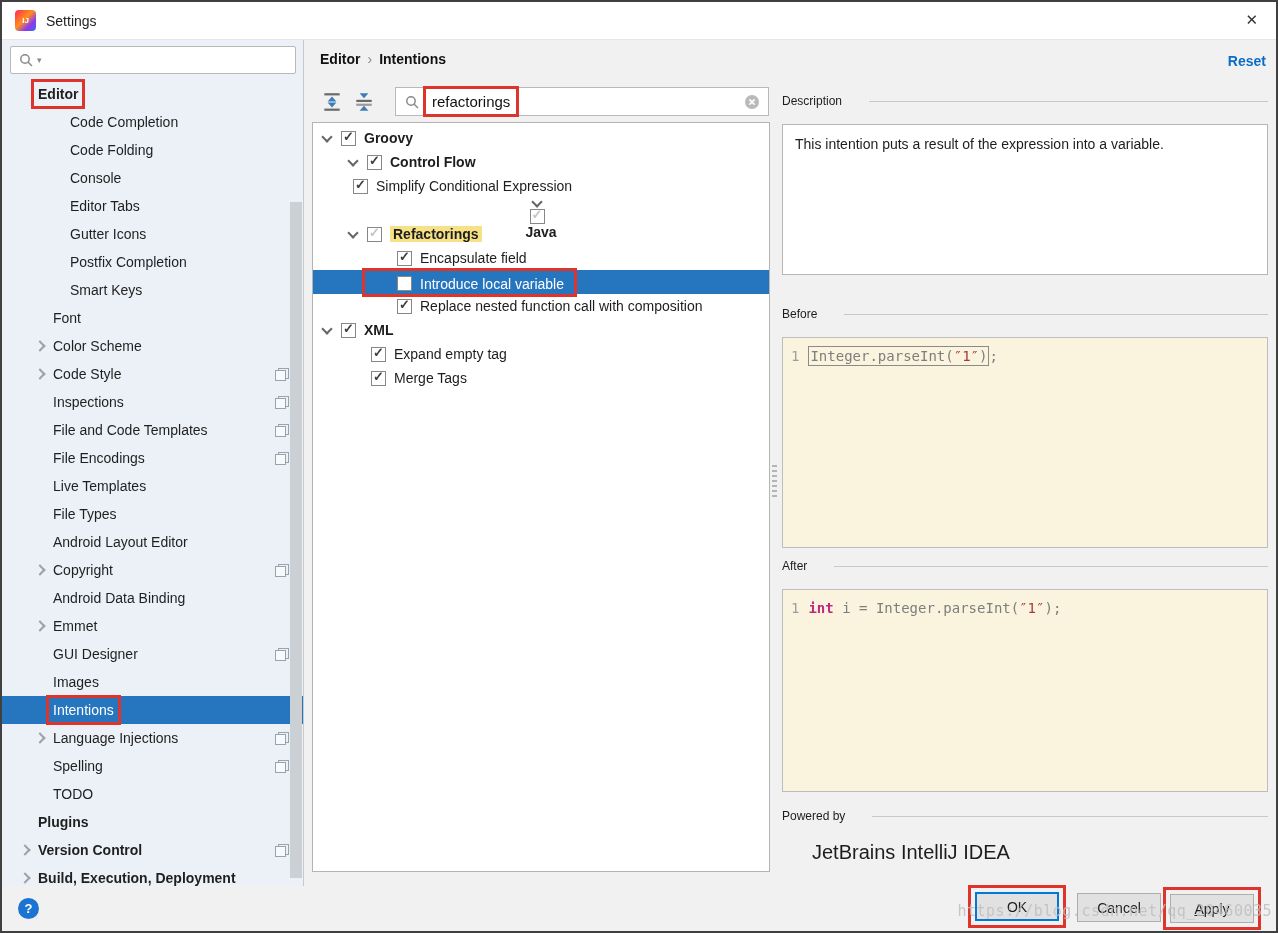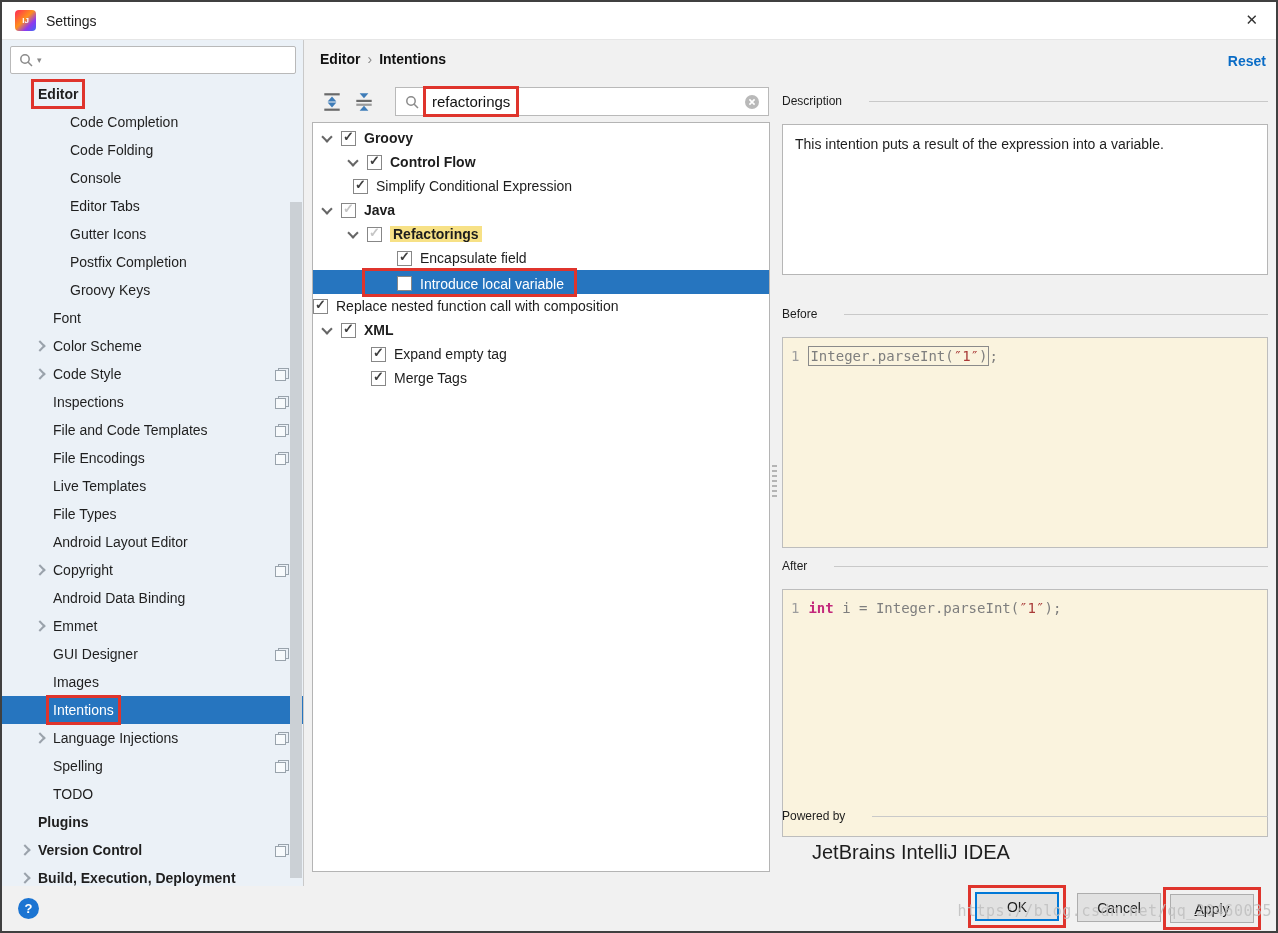--- a/index.html
+++ b/index.html
@@ -56,21 +56,21 @@
 
   .sec{position:absolute;display:flex;align-items:center;width:486px;font-size:12px;color:#1d1d1d;gap:17px;}
   .sec .rule{flex:1;height:1px;background:#C9C9C9;margin-left:10px;}
   .descbox{position:absolute;left:477px;top:84px;width:486px;height:151px;background:#fff;border:1px solid #B6B6B6;padding:11px 12px;font-size:14px;color:#1d1d1d;}
   .codebox{position:absolute;left:477px;width:486px;background:#FAF3DE;border:1px solid #BDBDBD;font-family:"DejaVu Sans Mono",monospace;font-size:14px;color:#7E7E7E;padding:10px 0 0 8px;white-space:nowrap;}
   .codebox .ln{color:#9E9E9E;margin-right:9px;}
   .boxed{border:1px solid #8A8A8A;padding:1px 1px;}
   .str{color:#A93A38;}
   .kw{color:#C3287B;font-weight:bold;}
   #beforebox{top:297px;height:211px;}
-  #afterbox{top:549px;height:248px;}
+  #afterbox{top:549px;height:203px;}
   .powered-value{position:absolute;left:507px;top:801px;font-size:20px;color:#1d1d1d;}
 
   .btn{min-width:84px;height:29px;background:#E1E1E1;border:1px solid #ADADAD;font-family:inherit;font-size:14px;color:#1d1d1d;cursor:pointer;}
   .btn.ok{border:2px solid #0078D7;}
   .btn-annot{position:absolute;border:3px solid #DF342C;padding:4px;line-height:0;}
   #okwrap{left:663px;top:845px;}
   #applywrap{left:858px;top:847px;}
   #cancelbtn{position:absolute;left:772px;top:853px;}
   .u{text-decoration:underline;}
 
@@ -113,21 +113,21 @@
         <div class="srow" style="padding-left: 68px;">
           <span class="slabel">Editor Tabs</span>
         </div>
         <div class="srow" style="padding-left: 68px;">
           <span class="slabel">Gutter Icons</span>
         </div>
         <div class="srow" style="padding-left: 68px;">
           <span class="slabel">Postfix Completion</span>
         </div>
         <div class="srow" style="padding-left: 68px;">
-          <span class="slabel">Groovy Keys</span>
+          <span class="slabel">Smart Keys</span>
         </div>
         <div class="srow" style="padding-left: 33px;">
           <span class="chevsp"></span>
           <span class="slabel">Font</span>
         </div>
         <div class="srow" style="padding-left: 33px;">
           <span class="chev chev-right"></span>
           <span class="slabel">Color Scheme</span>
         </div>
         <div class="srow" style="padding-left: 33px;">
@@ -258,41 +258,41 @@
         </div>
         <div class="trow" style="padding-left: 34px;">
           <span class="chev chev-down"></span>
           <span class="cb on"></span>
           <span class="tl b">Control Flow</span>
         </div>
         <div class="trow" style="padding-left: 40px;">
           <span class="cb on"></span>
           <span class="tl">Simplify Conditional Expression</span>
         </div>
-        <div class="trow" style="padding-left: 8px;">
+        <div class="trow" style=" flex-direction: column;">
           <span class="chev chev-down"></span>
           <span class="cb gray"></span>
           <span class="tl b">Java</span>
         </div>
         <div class="trow" style="padding-left: 34px;">
           <span class="chev chev-down"></span>
           <span class="cb gray"></span>
           <span class="tl b hl">Refactorings</span>
         </div>
         <div class="trow" style="padding-left: 84px;">
           <span class="cb on"></span>
           <span class="tl">Encapsulate field</span>
         </div>
         <div class="trow sel" style="padding-left: 84px;">
           <span class="rannot">
             <span class="cb off"></span>
             <span class="tl">Introduce local variable</span>
           </span>
         </div>
-        <div class="trow" style="">
+        <div class="trow" style="padding-left: 84px;">
           <span class="cb on"></span>
           <span class="tl">Replace nested function call with composition</span>
         </div>
         <div class="trow" style="padding-left: 8px;">
           <span class="chev chev-down"></span>
           <span class="cb on"></span>
           <span class="tl b">XML</span>
         </div>
         <div class="trow" style="padding-left: 58px;">
           <span class="cb on"></span>

